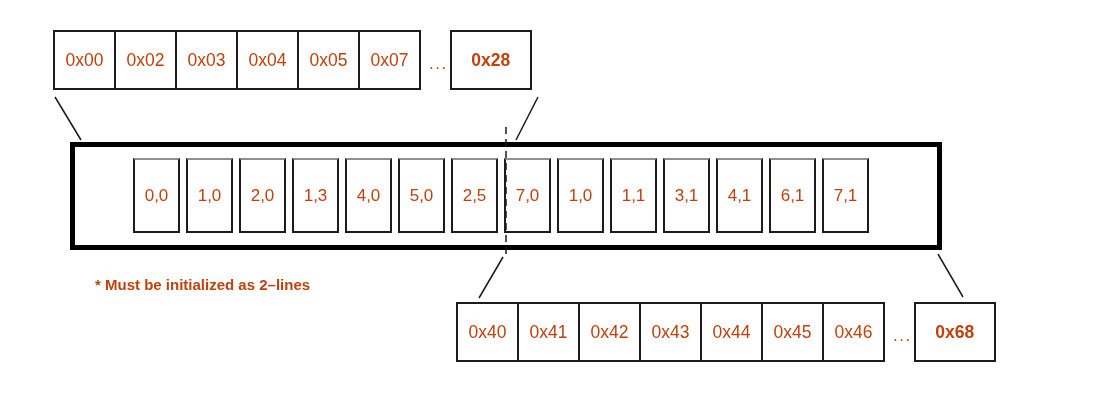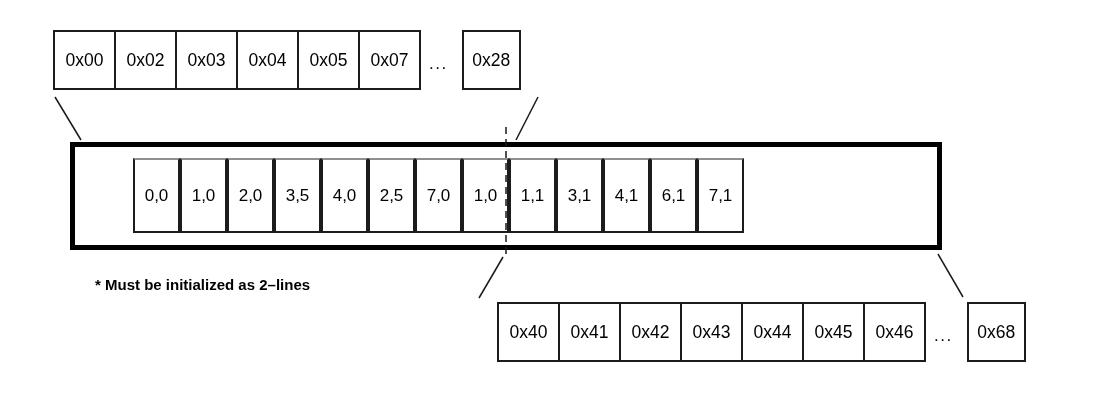--- a/index.html
+++ b/index.html
@@ -7,47 +7,47 @@
     --cell-border:#1c1c1c;
     --cell-border-top:#8f8f8f;
     --bg:#ffffff;
   }
   html,body{margin:0;padding:0;background:var(--bg);}
   .canvas{
     position:relative;
     width:1113px;height:400px;
     background:var(--bg);
     font-family:"Liberation Sans",sans-serif;
-    color:#000000;
+    color:#c2410c;
     overflow:hidden;
   }
   
   .addr-row{position:absolute;display:flex;align-items:stretch;height:60px;}
   .cells{display:flex;}
   .acell{
     width:63px;margin-right:-2px;height:60px;
     border:2px solid var(--cell-border);
     box-sizing:border-box;background:var(--bg);
     display:flex;align-items:center;justify-content:center;
     font-size:17.5px;white-space:nowrap;
   }
-  .acell.solo{margin-left:14px;margin-right:0;width:59px;}
+  .acell.solo{margin-left:2px;margin-right:0;width:82px;font-weight:bold;}
   .dots{
     align-self:center;margin-left:10px;
     font-size:17px;letter-spacing:1.5px;
     transform:translateY(4px);
   }
   
   .bigbox{
     position:absolute;left:70px;top:142px;
     width:872px;height:108px;
     border:5px solid #000;box-sizing:border-box;
     background:var(--bg);
   }
-  .line-cells{position:absolute;left:10px;top:11px;display:flex;gap:0;padding-left:48px;}
+  .line-cells{position:absolute;left:10px;top:11px;display:flex;gap:6px;padding-left:48px;}
   .lcell{
     width:47px;height:75px;box-sizing:border-box;
     border:2px solid var(--cell-border);
     border-top-color:var(--cell-border-top);
     background:var(--bg);
     display:flex;align-items:center;justify-content:center;
     font-size:17px;white-space:nowrap;
   }
   
   .note{position:absolute;left:95px;top:276px;font-size:15px;font-weight:bold;}
@@ -72,36 +72,37 @@
       </div>
     <div class="dots">...</div>
     <div class="acell solo">0x28</div>
   </div>
 
   <div class="bigbox">
     <div class="line-cells">
         <div class="lcell">0,0</div>
         <div class="lcell">1,0</div>
         <div class="lcell">2,0</div>
-        <div class="lcell">3,5</div>
+        <div class="lcell">1,3</div>
         <div class="lcell">4,0</div>
+        <div class="lcell">5,0</div>
         <div class="lcell">2,5</div>
         <div class="lcell">7,0</div>
         <div class="lcell">1,0</div>
         <div class="lcell">1,1</div>
         <div class="lcell">3,1</div>
         <div class="lcell">4,1</div>
         <div class="lcell">6,1</div>
         <div class="lcell">7,1</div>
       </div>
   </div>
 
   <div class="note">* Must be initialized as 2–lines</div>
 
-  <div class="addr-row" style="left:497px;top:302px;">
+  <div class="addr-row" style="left:456px;top:302px;">
     <div class="cells">
         <div class="acell">0x40</div>
         <div class="acell">0x41</div>
         <div class="acell">0x42</div>
         <div class="acell">0x43</div>
         <div class="acell">0x44</div>
         <div class="acell">0x45</div>
         <div class="acell">0x46</div>
       </div>
     <div class="dots">...</div>

